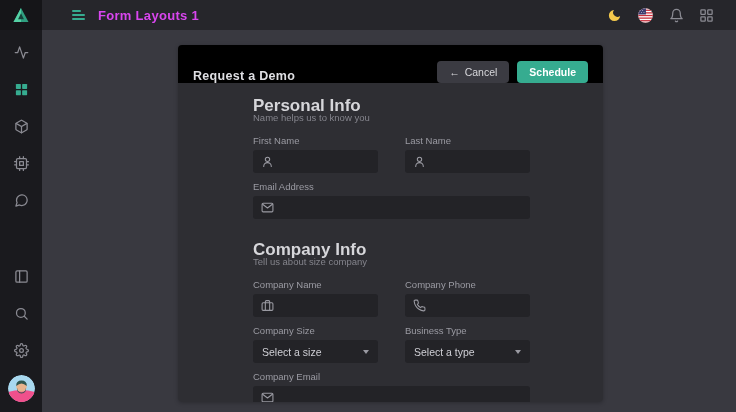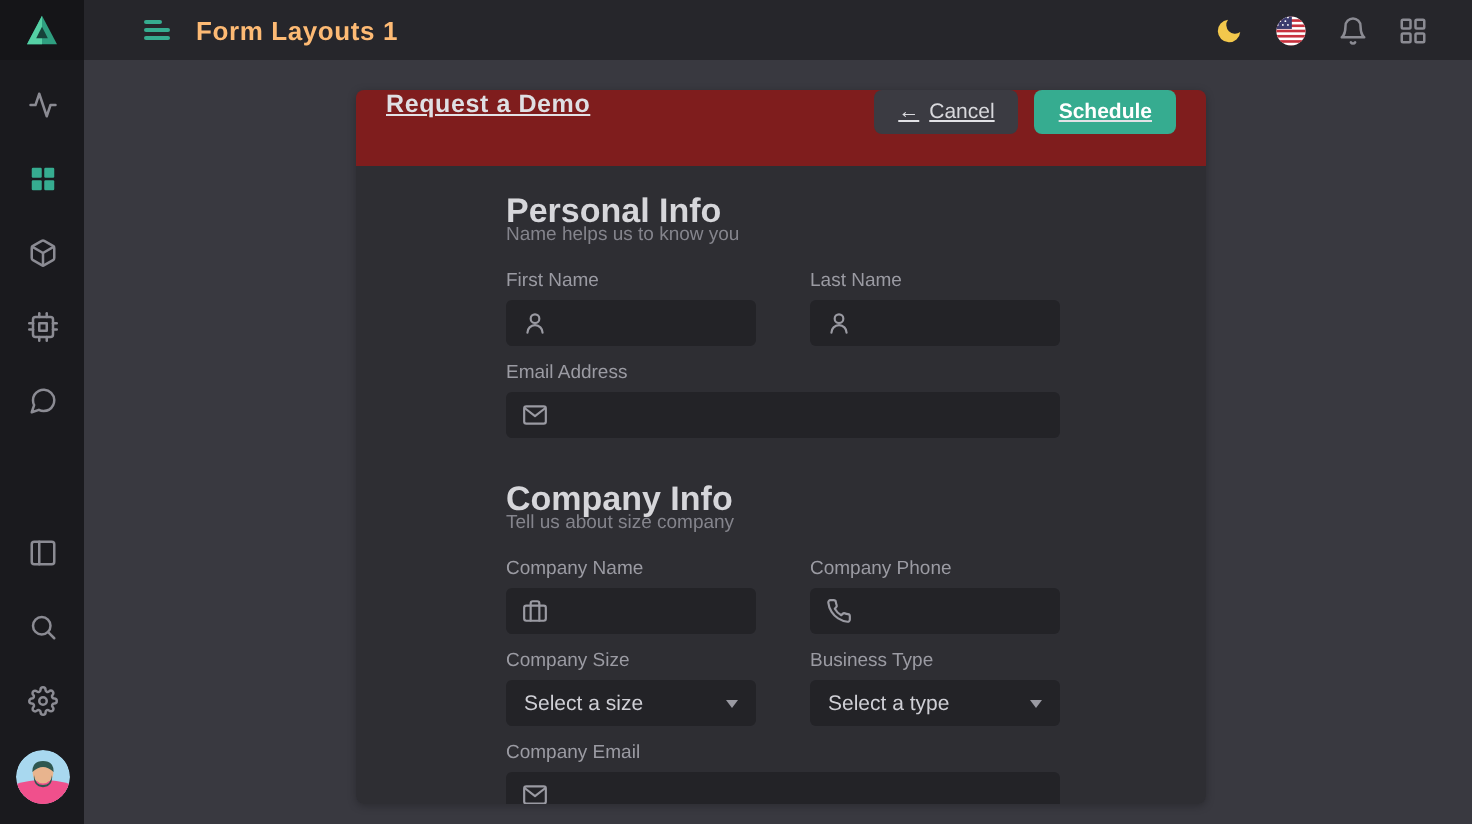--- a/index.html
+++ b/index.html
@@ -34,34 +34,34 @@
   
   .navbar {
     position:absolute; left:42px; top:0; right:0; height:30px;
     background:#26262b; display:flex; align-items:center; z-index:2;
   }
   .menu-toggle { margin-left:30px; display:flex; flex-direction:column; gap:2.5px; cursor:pointer; }
   .menu-toggle i { display:block; height:1.8px; background:#36ac90; border-radius:1px; }
   .menu-toggle i:nth-child(1){ width:9px; }
   .menu-toggle i:nth-child(2){ width:13px; }
   .menu-toggle i:nth-child(3){ width:13px; }
-  .nav-title { margin-left:13px; font-size:13px; font-weight:bold; letter-spacing:.3px; color:#fdba74; }
+  .nav-title { margin-left:13px; font-size:13px; font-weight:bold; letter-spacing:.3px; color:#d946ef; }
   .nav-actions { margin-left:auto; margin-right:22px; display:flex; align-items:center; gap:15px; }
   .nav-icon { color:#8b8b93; cursor:pointer; display:flex; align-items:center; }
 
   
   .content { position:absolute; left:42px; top:30px; right:0; bottom:0; background:#393940; }
   .card {
     position:absolute; left:136px; top:15px; width:425px; height:357px;
     border-radius:4px; overflow:hidden; box-shadow:0 1px 4px rgba(0,0,0,.25);
     display:flex; flex-direction:column;
   }
   .card-header {
-    height:38px; background:#7f1d1d; flex:0 0 auto;
-    display:flex; align-items:flex-start; padding:0 15px;text-decoration:underline;
+    height:38px; background:#000000; flex:0 0 auto;
+    display:flex; align-items:flex-end; padding:0 15px;
   }
   .card-title { font-size:12.5px; font-weight:bold; color:#dfdfe3; letter-spacing:.3px; }
   .card-actions { margin-left:auto; display:flex; gap:8px; }
   .btn {
     height:22px; border:none; border-radius:4px; font-family:inherit;
     font-size:10.5px; display:flex; align-items:center; cursor:pointer; padding:0 12px;
   }
   .btn-cancel { background:#3b3b42; color:#d8d8dc; gap:5px; }
   .btn-schedule { background:#36ac90; color:#fff; font-weight:bold; }
   .card-body { flex:1; background:#2e2e33; padding:16px 73px 0 75px; }

